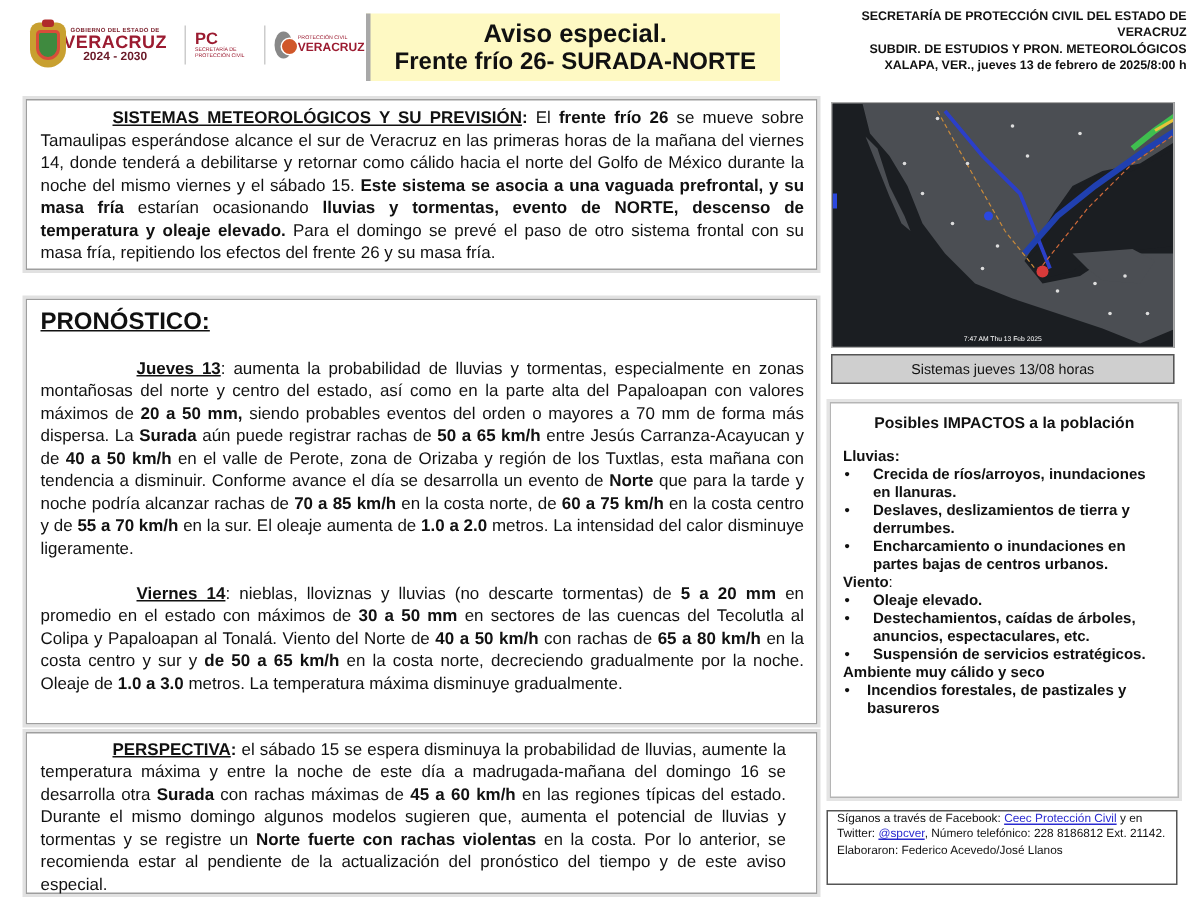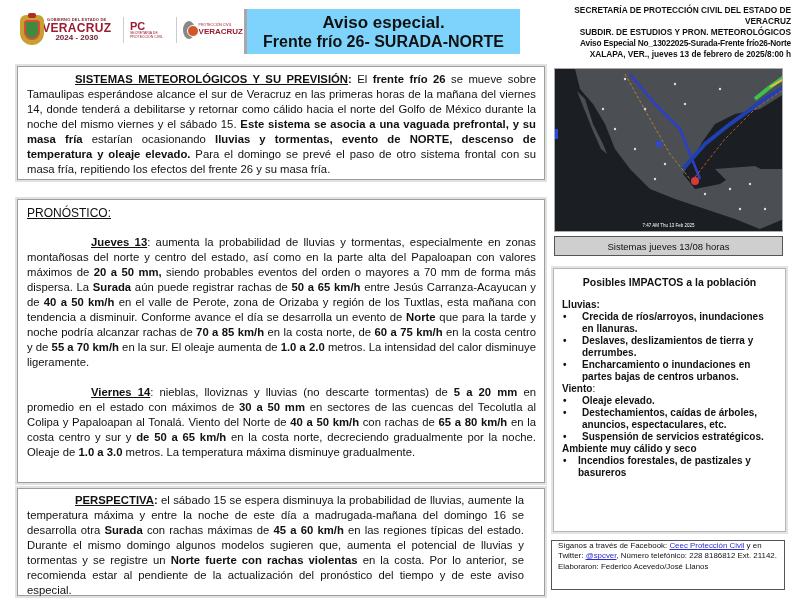--- a/index.html
+++ b/index.html
@@ -20,37 +20,37 @@
     .pc { display: flex; flex-direction: column; line-height: 1; }
     .pc .l1 { font-size: 11px; color: #9b1b30; font-weight: bold; }
     .pc .l2 { font-size: 3.5px; color: #9b1b30; }
     .seal { width: 18px; height: 18px; border-radius: 50%; background: #888; position: relative; margin-right: 4px; }
     .seal::after { content: ""; position: absolute; left: 4px; top: 4px; width: 10px; height: 10px; border-radius: 50%; background: #d0572a; border: 1px solid #fff; }
     .pcv { display: flex; flex-direction: column; line-height: 1; }
     .pcv .l1 { font-size: 3.5px; color: #9b1b30; }
     .pcv .l2 { font-size: 8px; color: #9b1b30; font-weight: bold; }
 
     
-    .title-box { position: absolute; left: 244px; top: 9px; width: 276px; height: 45px; background: #7dd3fc; border-left: 3px solid #a8a8a8; display: flex; flex-direction: column; align-items: center; justify-content: center; }
+    .title-box { position: absolute; left: 244px; top: 9px; width: 276px; height: 45px; background: #fef9c3; border-left: 3px solid #a8a8a8; display: flex; flex-direction: column; align-items: center; justify-content: center; }
     .title-box .t1 { font-size: 17px; font-weight: bold; line-height: 19px; }
     .title-box .t2 { font-size: 16px; font-weight: bold; line-height: 19px; }
 
     
     .hdr-right { position: absolute; right: 9px; top: 5px; width: 260px; text-align: right; font-size: 8.3px; font-weight: bold; line-height: 11px; }
     .hdr-right .code { letter-spacing: -0.2px; }
 
     
     .panel { position: absolute; border: 1px solid #9e9e9e; outline: 2px solid #e1e1e1; background: #fff; }
     .p-sistemas { left: 17px; top: 66px; width: 528px; height: 114px; padding: 5px 8px 0 9px; }
     .p-pronostico { left: 17px; top: 199px; width: 528px; height: 284px; padding: 6px 8px 0 9px; }
     .p-perspectiva { left: 17px; top: 488px; width: 528px; height: 108px; padding: 4px 20px 0 9px; }
     .txt { font-size: 11.3px; line-height: 15px; text-align: justify; }
     .txt b { font-weight: bold; }
     .txt u { text-decoration: underline; margin-left: 48px; }
-    .heading { font-weight: normal; text-decoration: underline; font-size: 12px; }
+    .heading { font-weight: bold; text-decoration: underline; font-size: 16px; }
     .indent { text-indent: 16px; }
     .gap { height: 15px; }
 
     
     .map { position: absolute; left: 554px; top: 68px; width: 229px; height: 164px; background: #1b1e22; overflow: hidden; border: 1px solid #aaa; }
     .map .stamp { position: absolute; bottom: 3px; left: 0; width: 100%; text-align: center; font-size: 4.5px; color: #fff; }
     .map-caption { position: absolute; left: 554px; top: 236px; width: 229px; height: 20px; background: #cfcfcf; border: 1px solid #555; display: flex; align-items: center; justify-content: center; font-size: 9.5px; font-weight: normal; }
 
     
     .impacts { position: absolute; left: 553px; top: 268px; width: 233px; height: 264px; border: 1px solid #b5b5b5; outline: 2px solid #e4e4e4; padding: 5px 8px 0 8px; font-size: 10px; line-height: 12px; }
@@ -93,21 +93,20 @@
 </div>
 
 <div class="title-box">
   <div class="t1">Aviso especial.</div>
   <div class="t2">Frente frío 26- SURADA-NORTE</div>
 </div>
 
 <div class="hdr-right">
   <div><span>SECRETARÍA DE PROTECCIÓN CIVIL DEL ESTADO DE</span><br><span>VERACRUZ</span></div>
   <div>SUBDIR. DE ESTUDIOS Y PRON. METEOROLÓGICOS</div>
-  <div class="code">Aviso Especial No_13022025-Surada-Frente frío26-Norte</div>
   <div>XALAPA, VER., jueves 13 de febrero de 2025/8:00 h</div>
 </div>
 
 <div class="panel p-sistemas">
   <p class="txt"><b><u>SISTEMAS METEOROLÓGICOS Y SU PREVISIÓN</u><span>:</span></b><span> El </span><b>frente frío 26</b><span> se mueve sobre Tamaulipas esperándose alcance el sur de Veracruz en las primeras horas de la mañana del viernes 14, donde tenderá a debilitarse y retornar como cálido hacia el norte del Golfo de México durante la noche del mismo viernes y el sábado 15. </span><b>Este sistema se asocia a una vaguada prefrontal, y su masa fría</b><span> estarían ocasionando </span><b>lluvias y tormentas, evento de NORTE, descenso de temperatura y oleaje elevado.</b><span> Para el domingo se prevé el paso de otro sistema frontal con su masa fría, repitiendo los efectos del frente 26 y su masa fría.</span></p>
 </div>
 
 <div class="panel p-pronostico">
   <div class="heading">PRONÓSTICO:</div>
   <div class="gap"></div>

